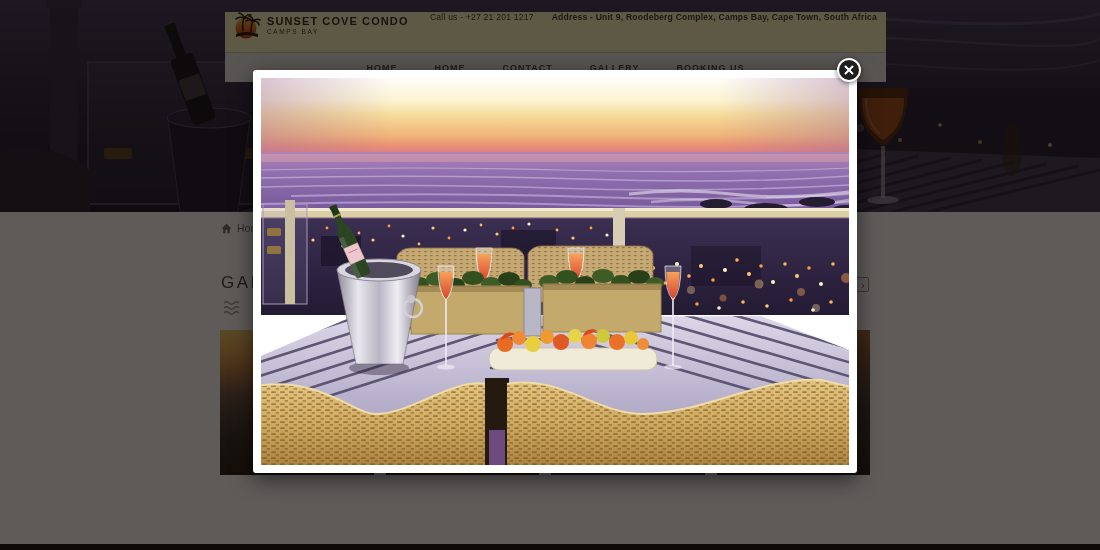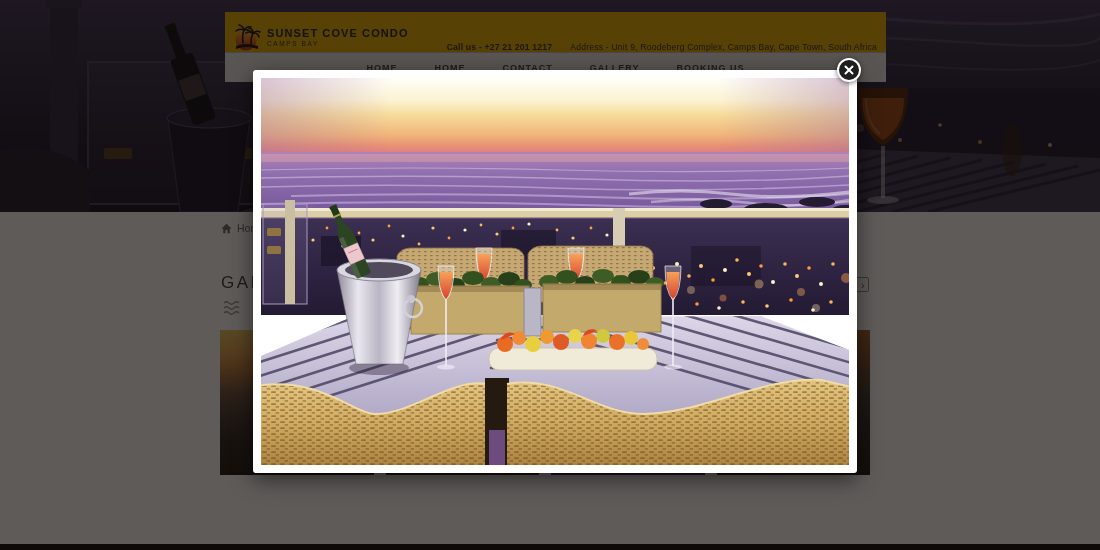--- a/index.html
+++ b/index.html
@@ -5,28 +5,28 @@
   html,body{margin:0;padding:0;}
   body{
     width:1100px;height:550px;overflow:hidden;position:relative;
     background:#ffffff;font-family:"Liberation Sans",sans-serif;
     -webkit-font-smoothing:antialiased;
   }
   
   .hero{position:absolute;left:0;top:0;width:1100px;height:212px;z-index:1;}
   .topbar{
     position:absolute;left:225px;top:12px;width:661px;height:40px;z-index:5;
-    background:#eab308;display:flex;align-items:flex-end;box-sizing:border-box;
+    background:#fef9c3;display:flex;align-items:flex-start;box-sizing:border-box;
   }
   .logo{display:flex;align-items:center;margin-left:8px;gap:6px;cursor:pointer;}
   .logo-text{display:flex;flex-direction:column;line-height:1;}
   .logo-title{font-size:11px;font-weight:bold;letter-spacing:1.1px;color:#2b2b2b;white-space:nowrap;}
   .logo-sub{font-size:6.5px;letter-spacing:1.6px;color:#3a3a3a;margin-top:2px;}
-  .top-phone{margin-left:auto;font-size:8.6px;font-weight:bold;color:#3a3a3a;letter-spacing:.2px;white-space:nowrap;}
-  .top-address{margin-left:18px;margin-right:9px;font-size:8.6px;font-weight:normal;color:#3a3a3a;letter-spacing:.2px;white-space:nowrap;}
+  .top-phone{margin-left:auto;font-size:8.6px;font-weight:normal;color:#3a3a3a;letter-spacing:.2px;white-space:nowrap;}
+  .top-address{margin-left:18px;margin-right:9px;font-size:8.6px;font-weight:bold;color:#3a3a3a;letter-spacing:.2px;white-space:nowrap;}
   .navbar{
     position:absolute;left:225px;top:52px;width:661px;height:30px;z-index:5;
     background:#f1eee9;border-top:1px solid #c9c5be;box-sizing:border-box;
     display:flex;justify-content:center;align-items:center;gap:37px;
   }
   .nav-item{font-size:9px;font-weight:bold;letter-spacing:1px;color:#4a4a4a;text-decoration:none;cursor:pointer;}
   .content{position:absolute;left:0;top:212px;width:1100px;height:332px;background:#ffffff;z-index:2;}
   .breadcrumb{position:absolute;left:221px;top:10px;display:flex;align-items:center;gap:5px;color:#6f6f6f;font-size:10.5px;cursor:pointer;}
   .page-title{position:absolute;left:221px;top:61px;font-size:17px;letter-spacing:2.6px;color:#3f3f3f;font-weight:normal;margin:0;}
   .squiggle{position:absolute;left:223px;top:88px;}

